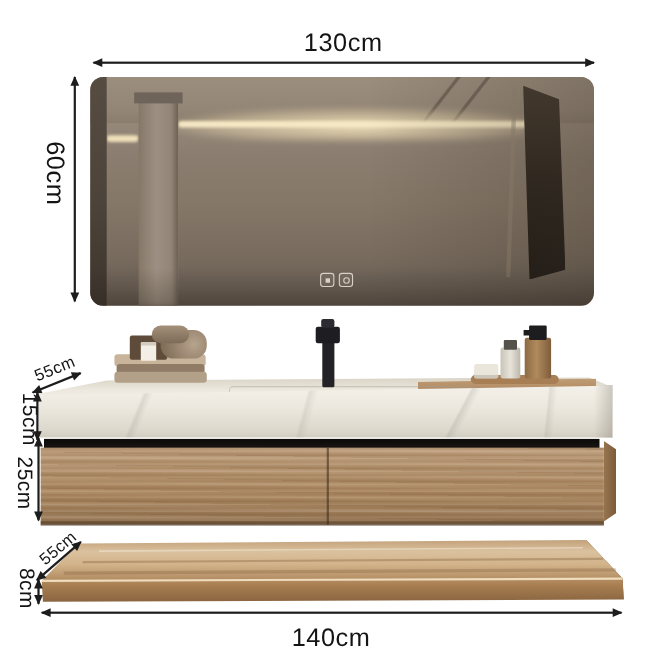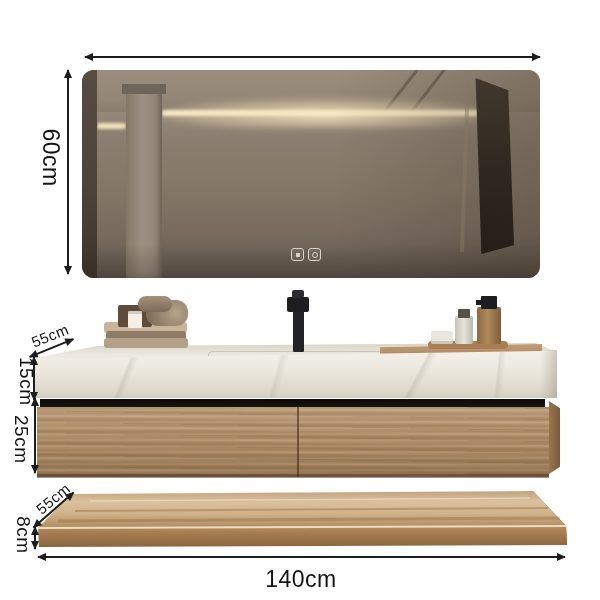--- a/index.html
+++ b/index.html
@@ -94,20 +94,21 @@
     background:linear-gradient(90deg,#97754f,#7b5b3b);clip-path:polygon(0 0,100% 10%,100% 90%,0 100%);}
   .cab-bottom{position:absolute;left:37px;top:474px;width:512px;height:4px;background:rgba(62,42,24,.5);}
   
   .shelf-svg{position:absolute;left:30px;top:483px;}
 </style>
 </head>
 <body>
 
 <div id="scene">
 
+  <div class="dim dim-lg" style="left:252px;top:25px;width:120px;">130cm</div>
   <div class="arr-h" style="left:85px;top:56px;width:455px;"></div>
 
   <div class="mirror">
     <div class="mirror-ceiling"></div>
     <div class="ceil-line" style="left:318px;top:-6px;height:52px;transform:rotate(38deg);"></div>
     <div class="ceil-line" style="left:345px;top:-8px;height:56px;transform:rotate(38deg);"></div>
     <div class="led-glow"></div>
     <div class="led-core"></div>
     <div class="led-left"></div>
     <div class="mirror-pillar"></div>

